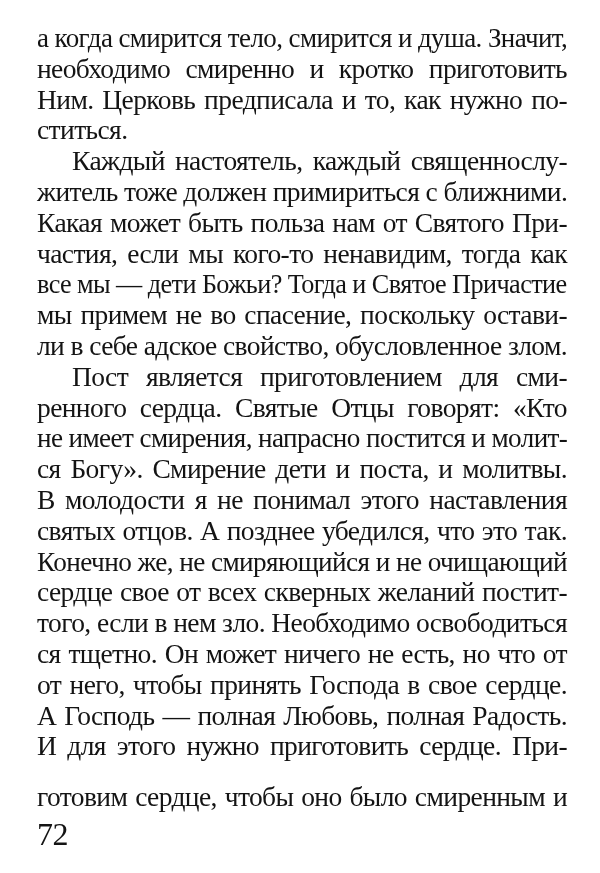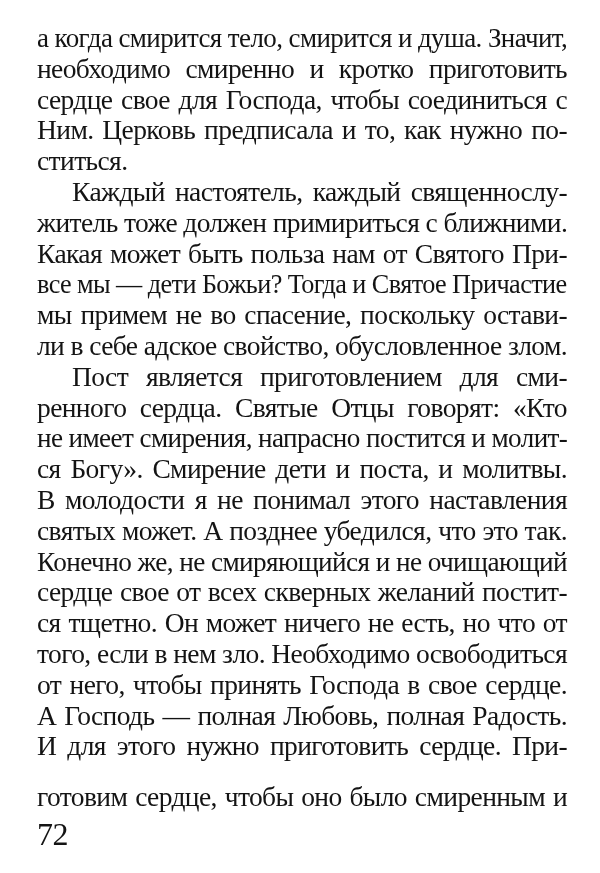--- a/index.html
+++ b/index.html
@@ -49,45 +49,45 @@
     }
   </style>
 </head>
 <body>
 
 <div class="page-text">
 
   <div>
     <span class="line" style="display: block; width: 540px; transform: scaleX(0.981481); text-align-last: left;">а когда смирится тело, смирится и душа. Значит,</span>
     <span class="line" style="display: block; width: auto;">необходимо смиренно и кротко приготовить</span>
-    <span class="line" style="display: block; width: auto;">сердце свое для Господа, чтобы соединиться с</span>
     <span class="line" style="display: block; width: auto;">Ним. Церковь предписала и то, как нужно по-</span>
     <span class="line last">ститься.</span>
   </div>
 
   <div>
     <span class="line indent" style="display: block; width: auto;">Каждый настоятель, каждый священнослу-</span>
     <span class="line" style="display: block; width: auto;">житель тоже должен примириться с ближними.</span>
     <span class="line" style="display: block; width: auto;">Какая может быть польза нам от Святого При-</span>
+    <span class="line" style="display: block; width: auto;">частия, если мы кого-то ненавидим, тогда как</span>
     <span class="line" style="display: block; width: 556px; transform: scaleX(0.953237); text-align-last: left;">все мы — дети Божьи? Тогда и Святое Причастие</span>
     <span class="line" style="display: block; width: auto;">мы примем не во спасение, поскольку остави-</span>
     <span class="line" style="display: block; width: auto;">ли в себе адское свойство, обусловленное злом.</span>
   </div>
 
   <div>
     <span class="line indent" style="display: block; width: auto;">Пост является приготовлением для сми-</span>
     <span class="line" style="display: block; width: auto;">ренного сердца. Святые Отцы говорят: «Кто</span>
     <span class="line" style="display: block; width: 537px; transform: scaleX(0.986965); text-align-last: left;">не имеет смирения, напрасно постится и молит-</span>
     <span class="line" style="display: block; width: auto;">ся Богу». Смирение дети и поста, и молитвы.</span>
     <span class="line" style="display: block; width: auto;">В молодости я не понимал этого наставления</span>
-    <span class="line" style="display: block; width: auto;">святых может. А позднее убедился, что это так.</span>
+    <span class="line" style="display: block; width: auto;">святых отцов. А позднее убедился, что это так.</span>
     <span class="line" style="display: block; width: 535px; transform: scaleX(0.990654); text-align-last: left;">Конечно же, не смиряющийся и не очищающий</span>
     <span class="line" style="display: block; width: auto;">сердце свое от всех скверных желаний постит-</span>
+    <span class="line" style="display: block; width: auto;">того, если в нем зло. Необходимо освободиться</span>
     <span class="line" style="display: block; width: auto;">ся тщетно. Он может ничего не есть, но что от</span>
-    <span class="line" style="display: block; width: auto;">того, если в нем зло. Необходимо освободиться</span>
     <span class="line" style="display: block; width: auto;">от него, чтобы принять Господа в свое сердце.</span>
     <span class="line" style="display: block; width: auto;">А Господь — полная Любовь, полная Радость.</span>
     <span class="line" style="display: block; width: auto;">И для этого нужно приготовить сердце. При-</span>
     <span class="line" style="display: block; width: auto; margin-top: 20px;">готовим сердце, чтобы оно было смиренным и</span>
   </div>
 </div>
 
 <div class="page-number">72</div>
 
 </body></html>

